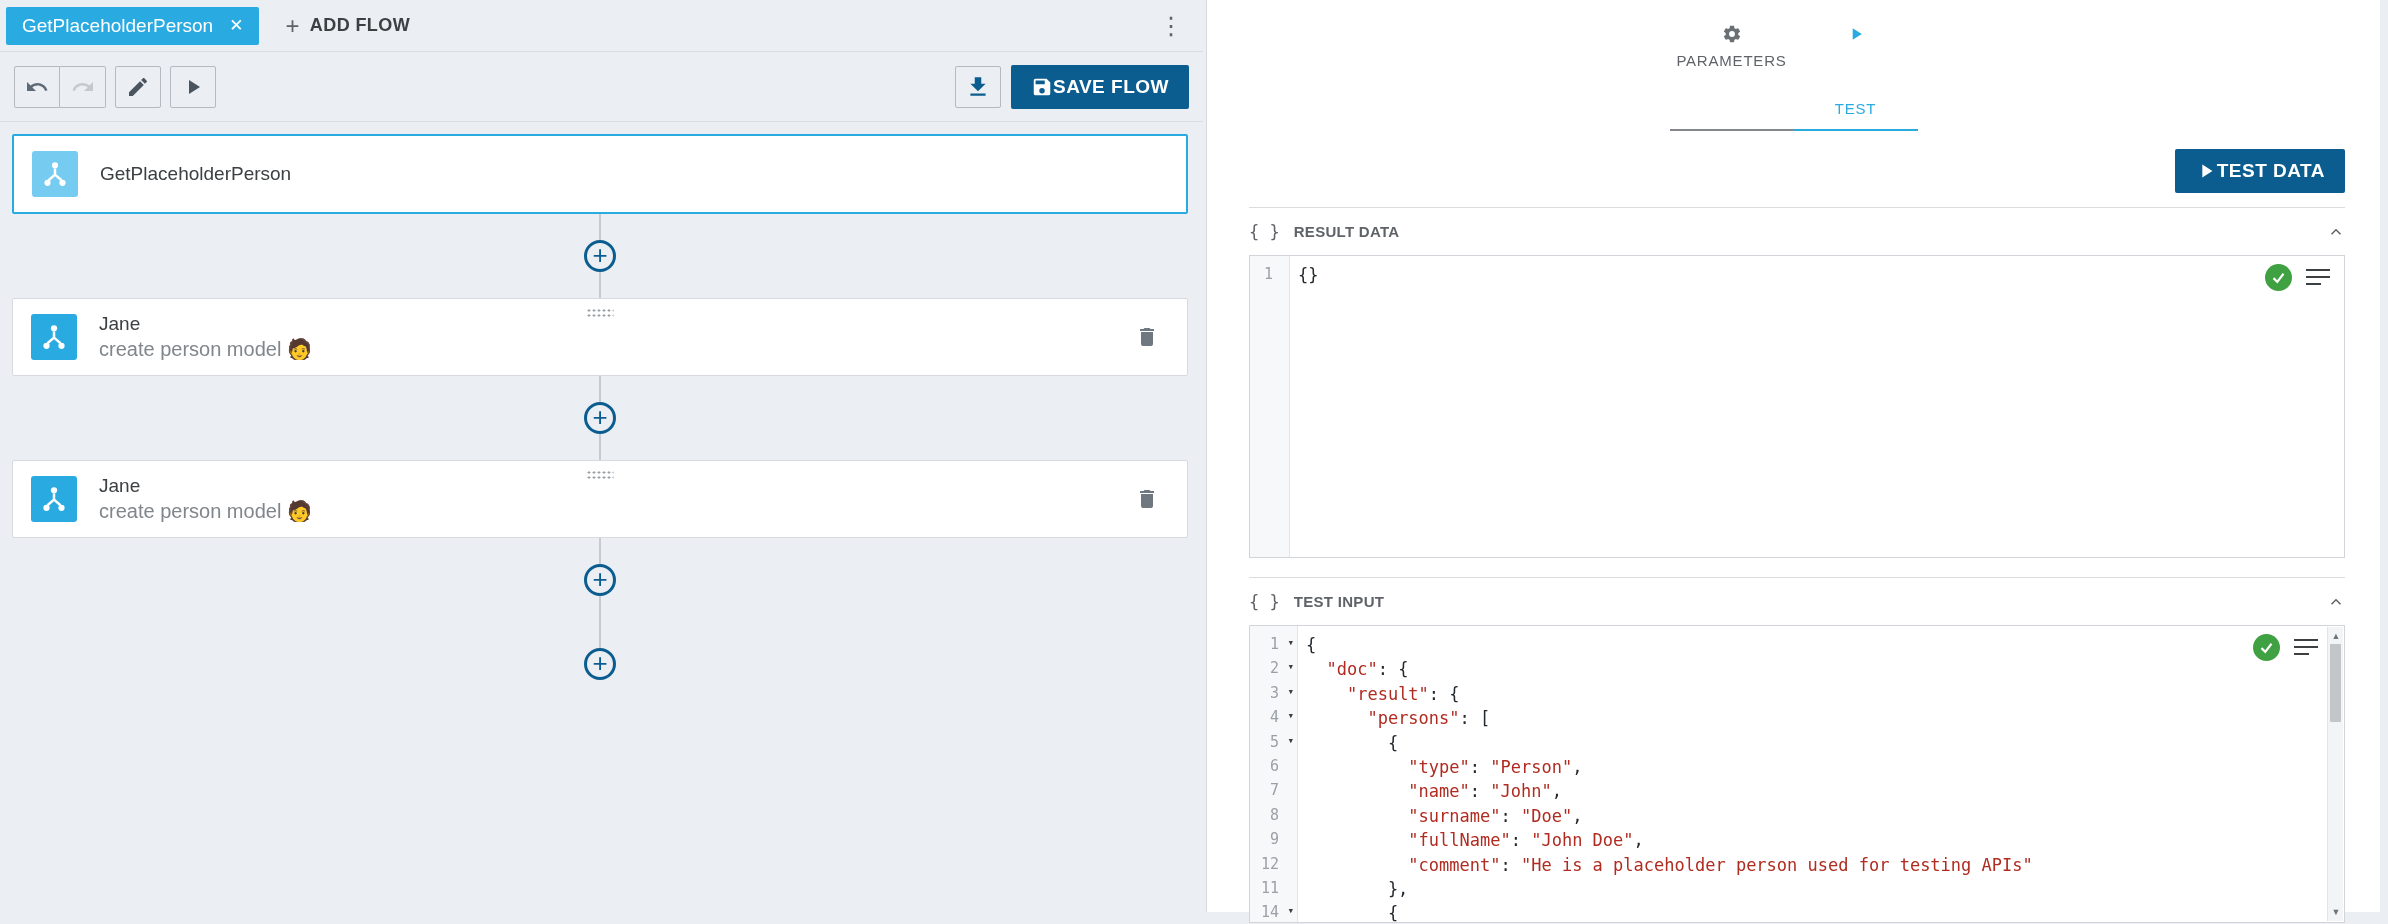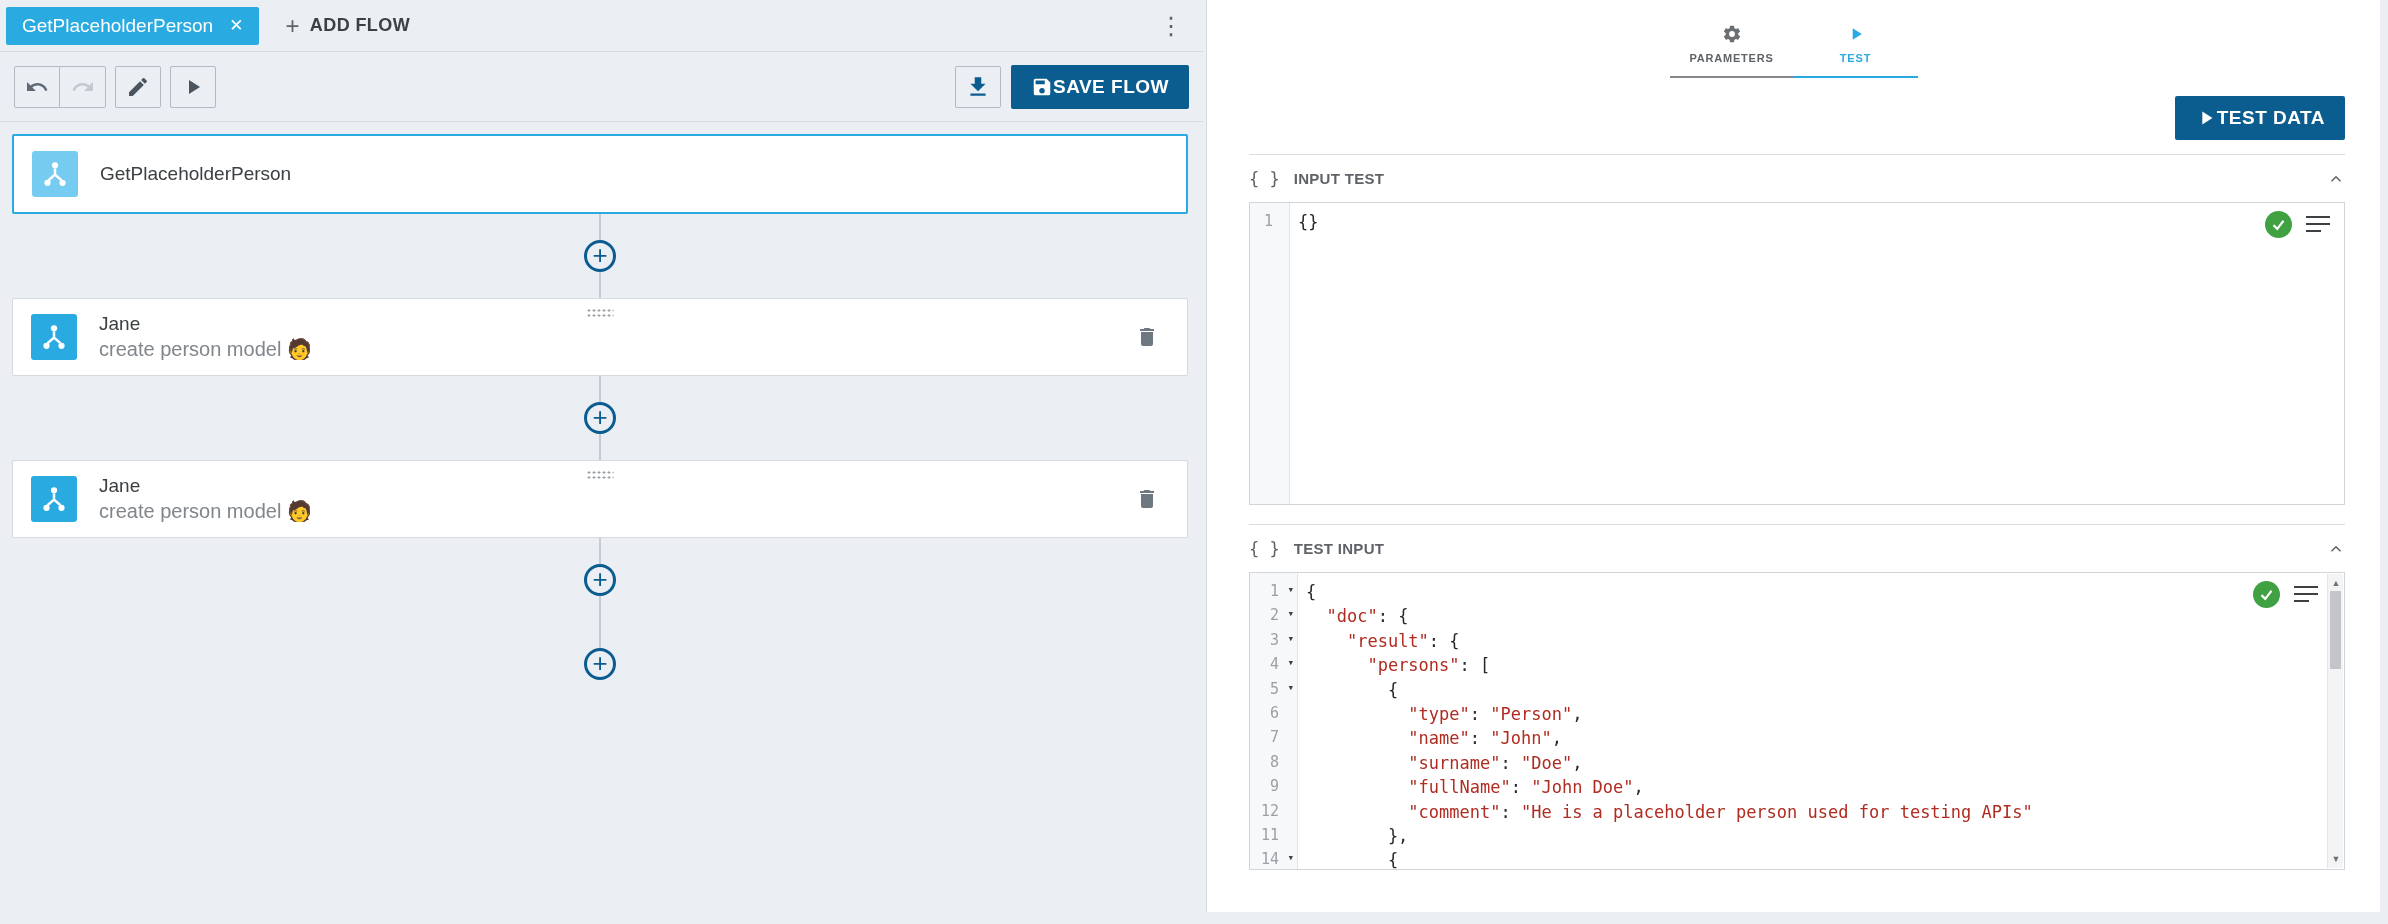--- a/index.html
+++ b/index.html
@@ -56,23 +56,23 @@
   .plus-btn { width:32px; height:32px; border-radius:50%; border:3px solid var(--dark-blue,#0b5d90);
     color:var(--dark-blue,#0b5d90); background:transparent; display:flex; align-items:center; justify-content:center; }
   .plus-btn span { font-size:26px; line-height:26px; font-weight:normal; margin-top:-3px; }
 
   
   .right-panel { position:absolute; left:1206px; top:0; width:1174px; height:912px; background:#fff;
     border-left:1px solid #d5d8dd; }
   .rp-tabs { display:flex; justify-content:center; padding-top:24px; }
   .rp-tab { width:124px; display:flex; flex-direction:column; align-items:center; gap:8px;
     padding-bottom:12px; border-bottom:2px solid #84888d; }
-  .rp-tab .tab-label { font-size:11px; font-weight:bold; letter-spacing:.8px; color:#5f6368; }
+  .rp-tab .tab-label { font-size:15px; font-weight:normal; letter-spacing:.8px; color:#5f6368; }
   .rp-tab.active { border-bottom-color:var(--accent,#29abe2); }
-  .rp-tab.active .tab-label { color:var(--accent,#29abe2); }
+  .rp-tab.active .tab-label { color:var(--accent,#29abe2);margin-top:48px; }
   .rp-tab svg { width:20px; height:20px; }
 
   .test-flow-row { display:flex; justify-content:flex-end; padding:18px 35px 0 0; }
 
   .section { margin:0 35px 0 42px; }
   .section.first { margin-top:14px; }
   .section-header { border-top:1px solid #dadce0; height:48px; display:flex; align-items:center; gap:14px; }
   .braces-icon { font-family:"DejaVu Sans Mono", monospace; font-size:17px; color:#5f6368; }
   .section-title { font-size:15px; font-weight:bold; color:#5f6368; letter-spacing:.3px; }
   .collapse-btn { margin-left:auto; background:none; border:none; display:flex; }
@@ -283,21 +283,21 @@
       <svg viewBox="0 0 24 24" fill="#ffffff">
           <path d="M8,5V19L19,12Z"></path>
         </svg>
       <span>TEST DATA</span>
     </button>
   </div>
 
   <div class="section first">
     <div class="section-header">
       <span class="braces-icon">{ }</span>
-      <span class="section-title">INPUT TEST</span>
+      <span class="section-title">RESULT DATA</span>
       <button class="collapse-btn">
         <svg viewBox="0 0 24 24" fill="none" stroke="#5f6368" stroke-width="2">
             <polyline points="6,15 12,9 18,15"></polyline>
           </svg>
       </button>
     </div>
     <div class="code-editor input-editor">
       <div class="gutter">
   <div class="gutter-line">
     <span class="line-num">1</span>

